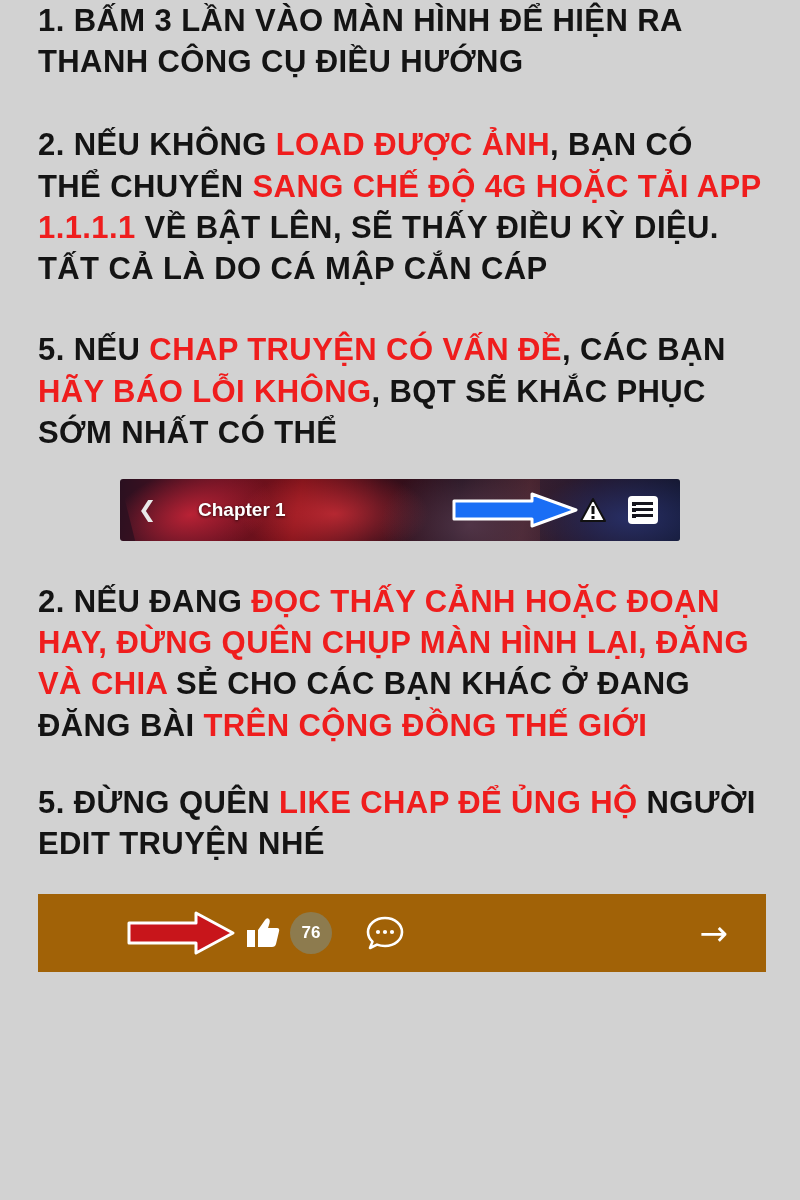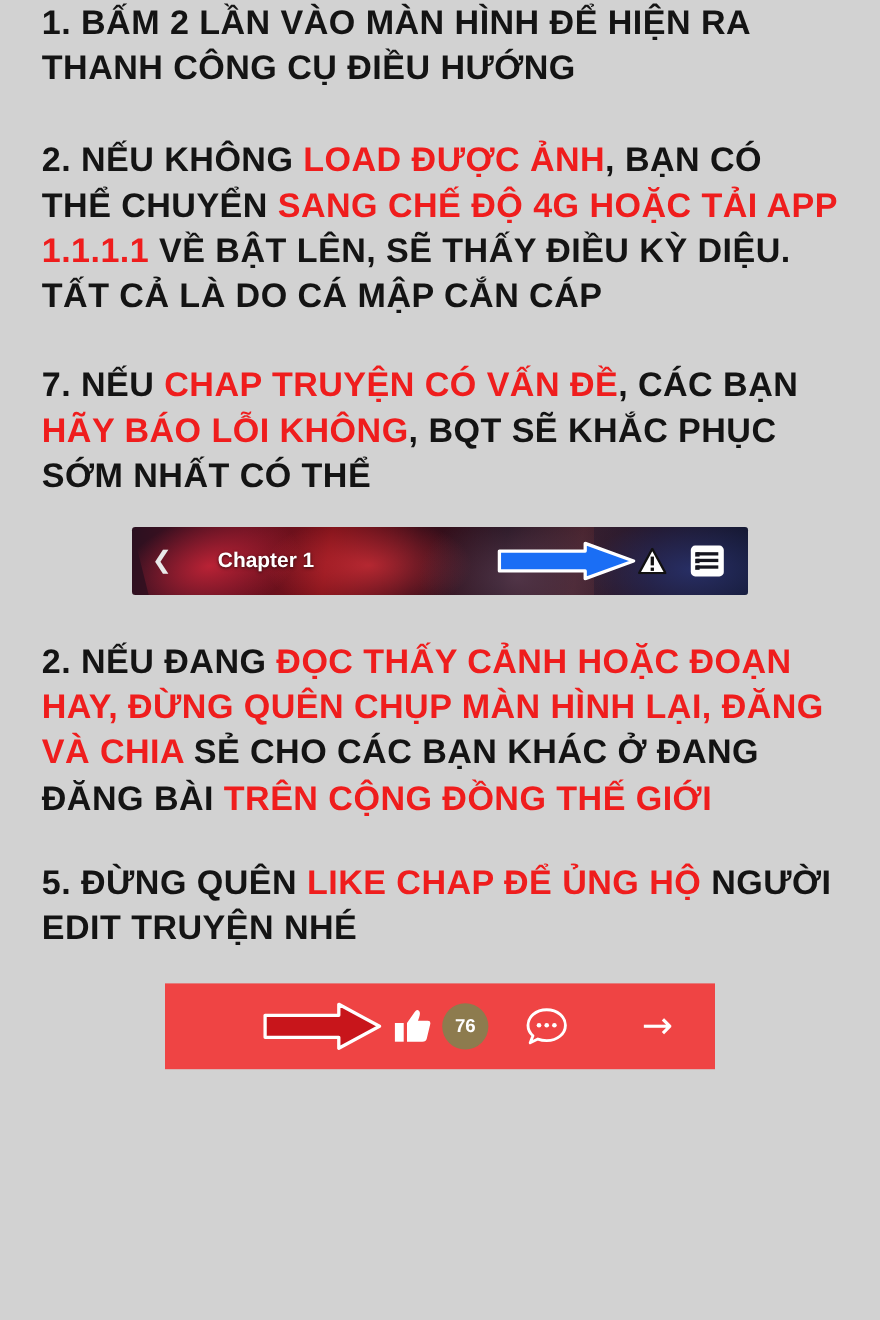--- a/index.html
+++ b/index.html
@@ -133,23 +133,23 @@
     left: 4px;
     width: 4px;
     height: 4px;
     background: #15151e;
   }
 
   
   .action-bar {
     position: relative;
     margin: 16px auto;
-    width: 500px;
+    width: 728px;
     height: 78px;
-    background: #ef4444;
+    background: #a16207;
     display: flex;
     align-items: center;
   }
   .red-arrow {
     position: absolute;
     left: 88px;
     top: 50%;
     transform: translateY(-50%);
     width: 110px;
     height: 46px;
@@ -201,29 +201,29 @@
   }
   .bar-zone { margin-top: 10px; }
 </style>
 </head>
 <body>
 
 <div class="page">
 
 
   <div class="block b1">
-    <span>1. BẤM 2 LẦN VÀO MÀN HÌNH ĐỂ HIỆN RA THANH CÔNG CỤ ĐIỀU HƯỚNG</span>
+    <span>1. BẤM 3 LẦN VÀO MÀN HÌNH ĐỂ HIỆN RA THANH CÔNG CỤ ĐIỀU HƯỚNG</span>
   </div>
 
   <div class="block b2">
     <span>2. NẾU KHÔNG </span><span class="red">LOAD ĐƯỢC ẢNH</span><span>, BẠN CÓ THỂ CHUYỂN </span><span class="red">SANG CHẾ ĐỘ 4G HOẶC TẢI APP 1.1.1.1</span><span> VỀ BẬT LÊN, SẼ THẤY ĐIỀU KỲ DIỆU. TẤT CẢ LÀ DO CÁ MẬP CẮN CÁP</span>
   </div>
 
   <div class="block b3">
-    <span>7. NẾU </span><span class="red">CHAP TRUYỆN CÓ VẤN ĐỀ</span><span>, CÁC BẠN </span><span class="red">HÃY BÁO LỖI KHÔNG</span><span>, BQT SẼ KHẮC PHỤC SỚM NHẤT CÓ THỂ</span>
+    <span>5. NẾU </span><span class="red">CHAP TRUYỆN CÓ VẤN ĐỀ</span><span>, CÁC BẠN </span><span class="red">HÃY BÁO LỖI KHÔNG</span><span>, BQT SẼ KHẮC PHỤC SỚM NHẤT CÓ THỂ</span>
   </div>
 
   <div class="bar-zone">
     <div class="chapter-bar">
       <div class="swirl1"></div>
       <div class="swirl2"></div>
       <div class="swirl3"></div>
       <div class="swirl4"></div>
 
       <div class="back-arrow">❮</div>

